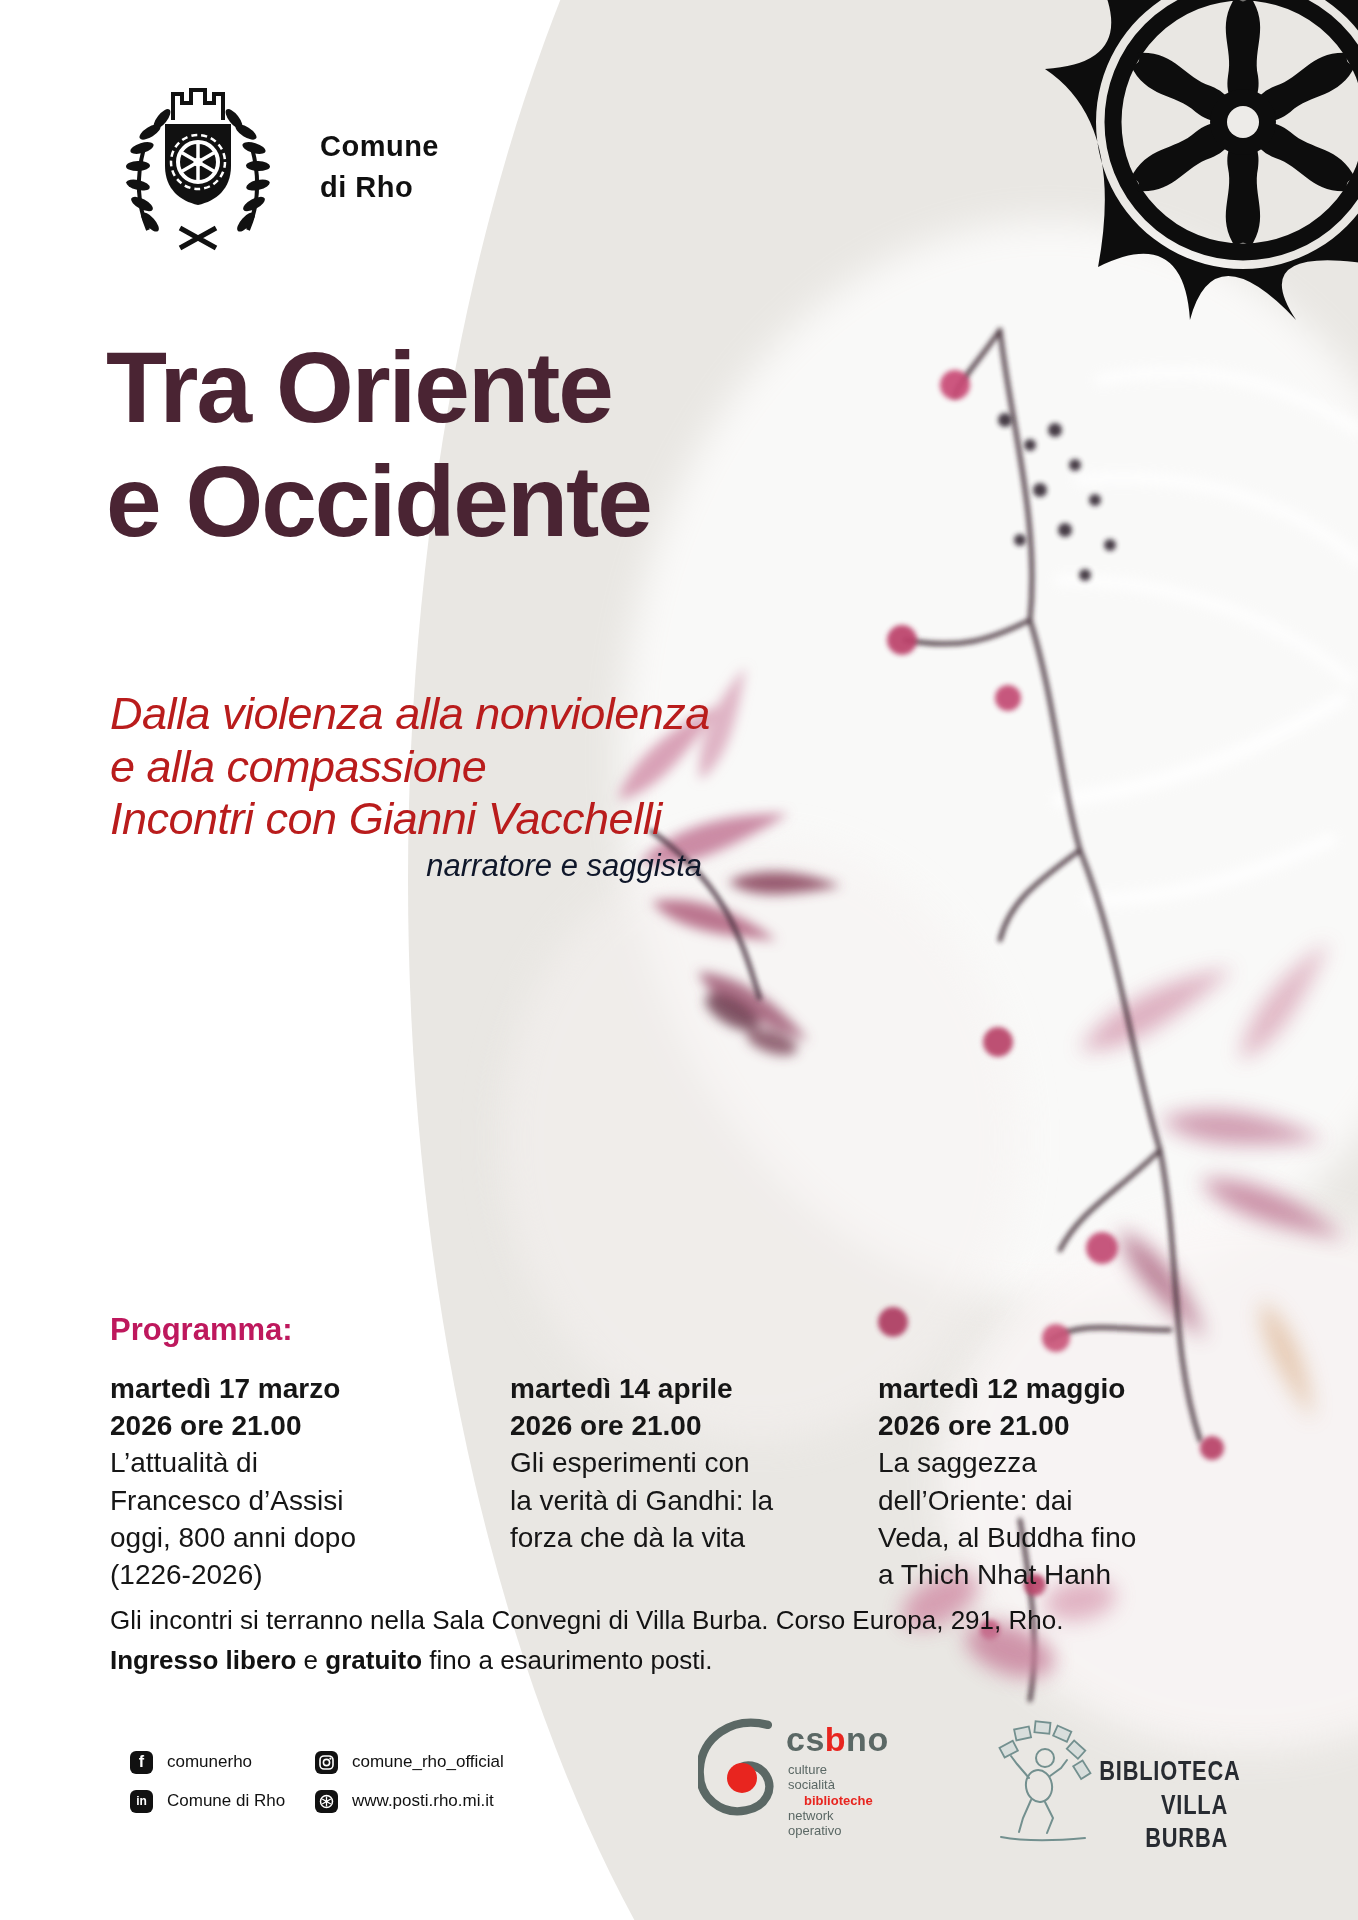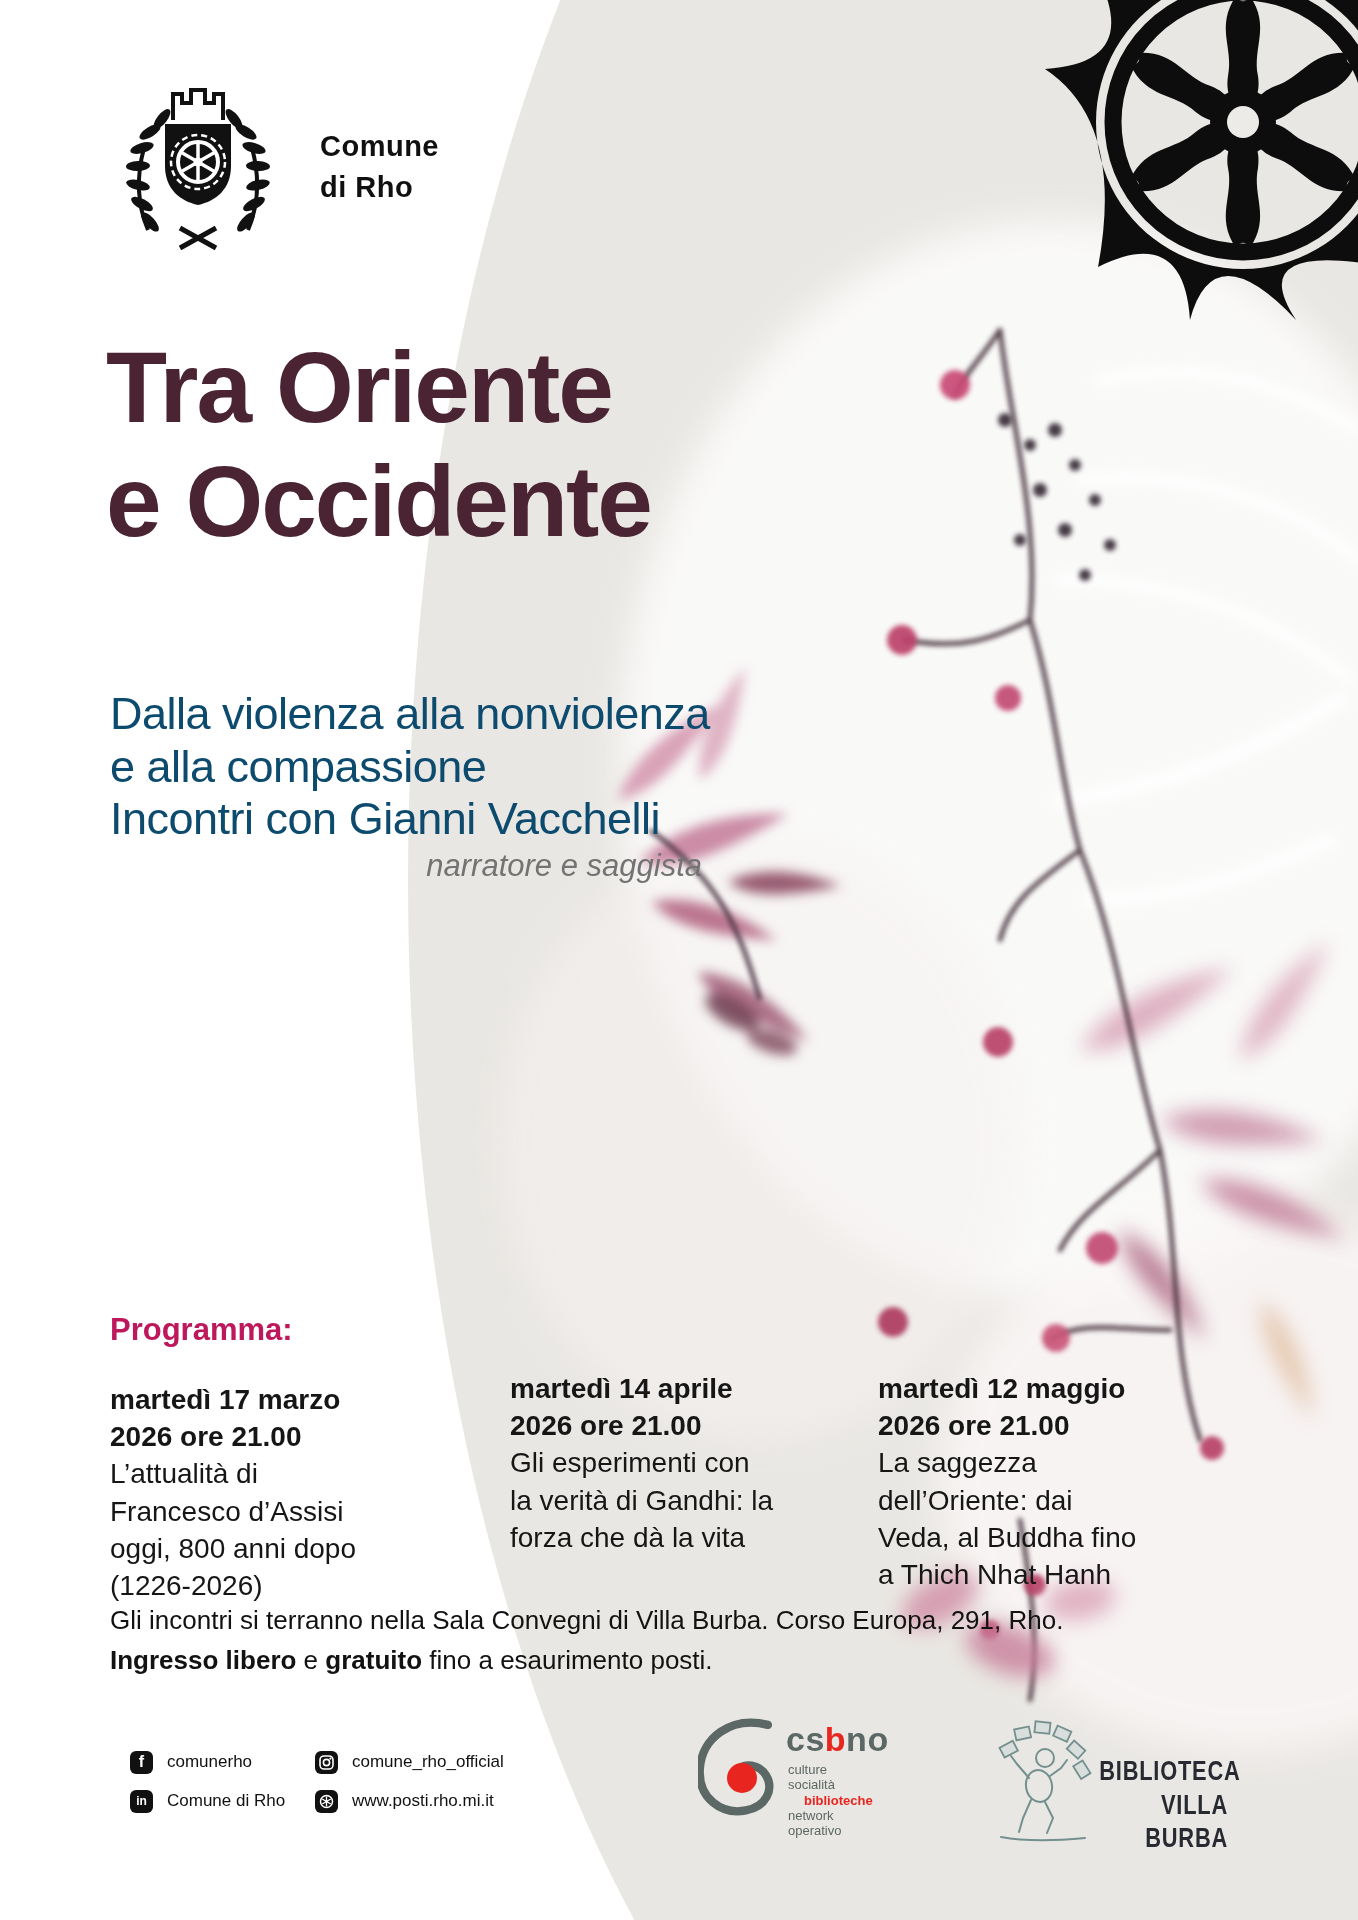--- a/index.html
+++ b/index.html
@@ -12,29 +12,29 @@
   .layer{position:absolute;z-index:2;}
   .ml{white-space:pre-line;}
 
   
   .muni-logo{left:118px;top:82px;width:420px;height:170px;display:flex;align-items:center;}
   .muni-text{margin-left:42px;font-size:29px;font-weight:700;line-height:1.42;color:#101010;letter-spacing:.5px;}
 
   
   .title{left:106px;top:330px;font-weight:700;font-size:100px;line-height:1.14;letter-spacing:-2px;color:#4a2433;}
   
-  .subtitle{left:110px;top:688px;font-size:45px;line-height:1.17;color:#0c4a6e;letter-spacing:-.5px;}
-  .byline{left:110px;top:848px;width:592px;text-align:right;font-style:italic;font-size:31px;color:#737373;}
+  .subtitle{left:110px;top:688px;font-style:italic;font-size:45px;line-height:1.17;color:#b91c1c;letter-spacing:-.5px;}
+  .byline{left:110px;top:848px;width:592px;text-align:right;font-style:italic;font-size:31px;color:#0f172a;}
 
   
   .prog-head{left:110px;top:1312px;font-size:31px;font-weight:700;color:#be185d;}
   .prog-cols{left:110px;top:1370px;display:flex;width:1160px;}
   .event{font-size:28px;line-height:1.33;}
   .event .date{font-weight:700;}
-  .event.c1{width:400px;margin-top:11px;} .event.c2{width:368px;} .event.c3{width:360px;}
+  .event.c1{width:400px;} .event.c2{width:368px;} .event.c3{width:360px;}
 
   
   .info{left:110px;top:1600px;font-size:26px;line-height:1.55;color:#121212;width:1100px;}
   .info b{font-weight:700;}
 
   
   .social{left:130px;top:1750px;display:flex;}
   .social .colA{width:185px;} .social .colB{width:260px;}
   .srow{display:flex;align-items:center;height:24px;margin-bottom:15px;}
   .sicon{width:23px;height:23px;border-radius:6px;background:#111;color:#fff;display:flex;

